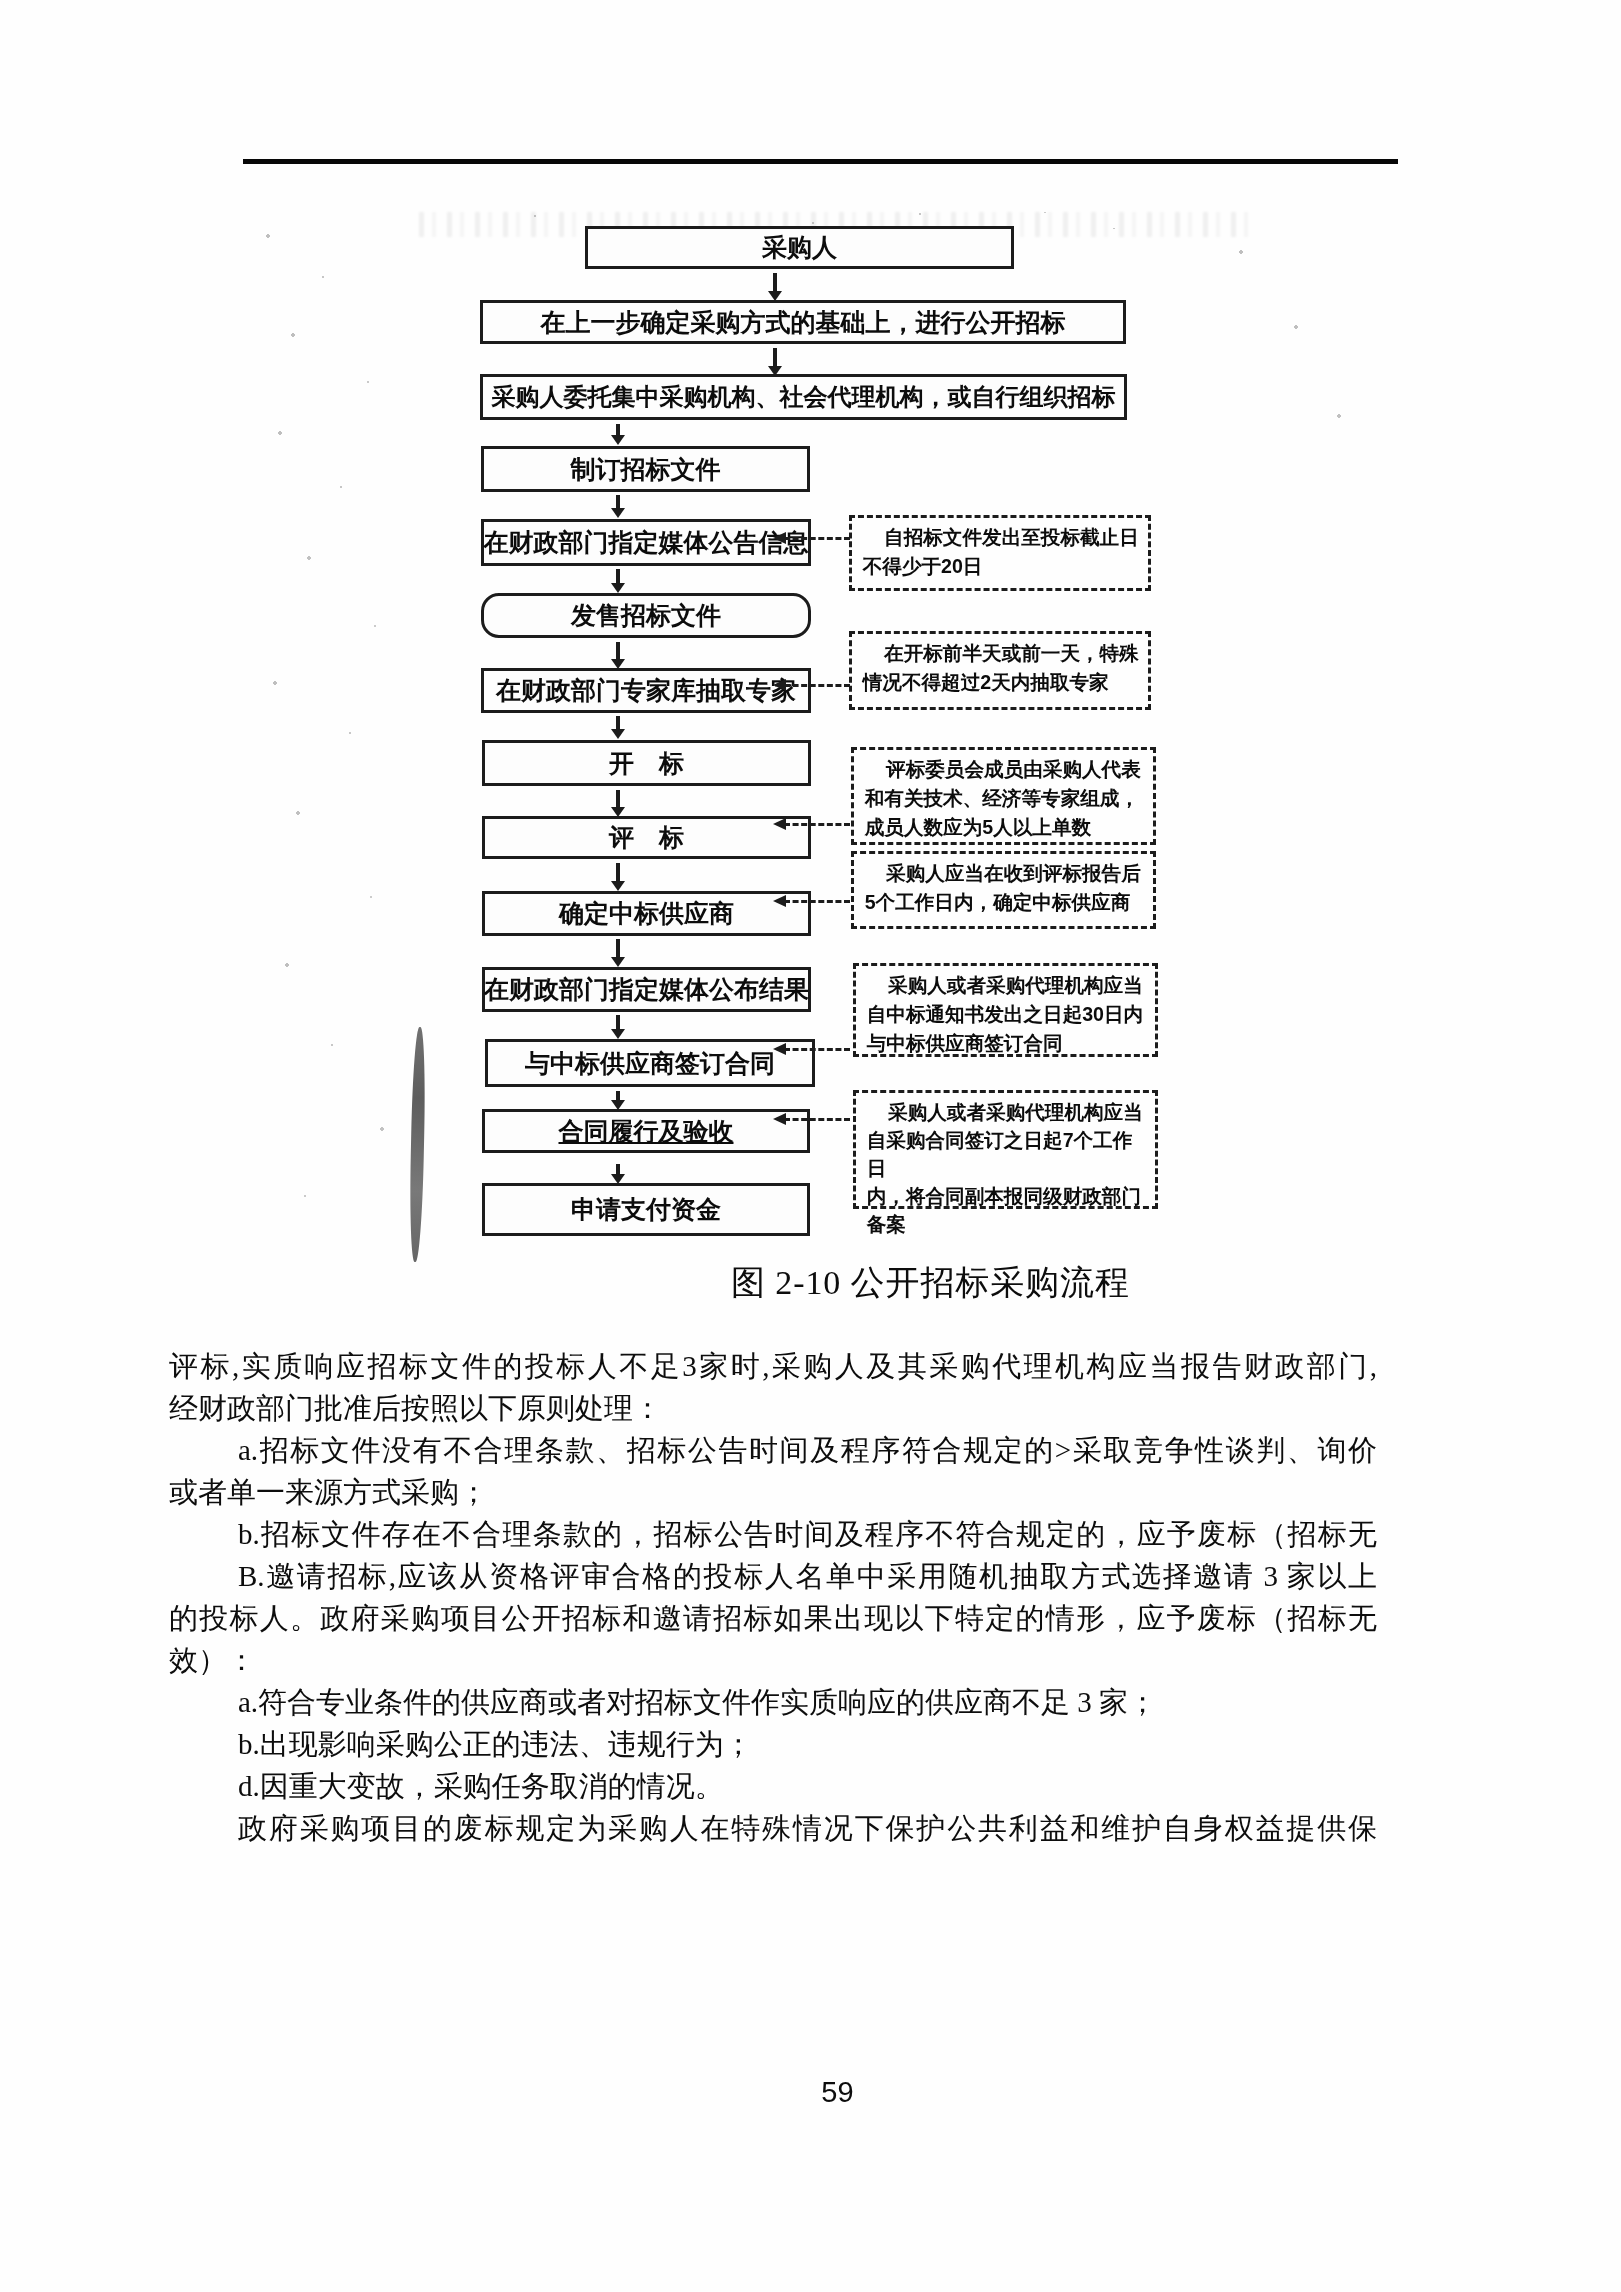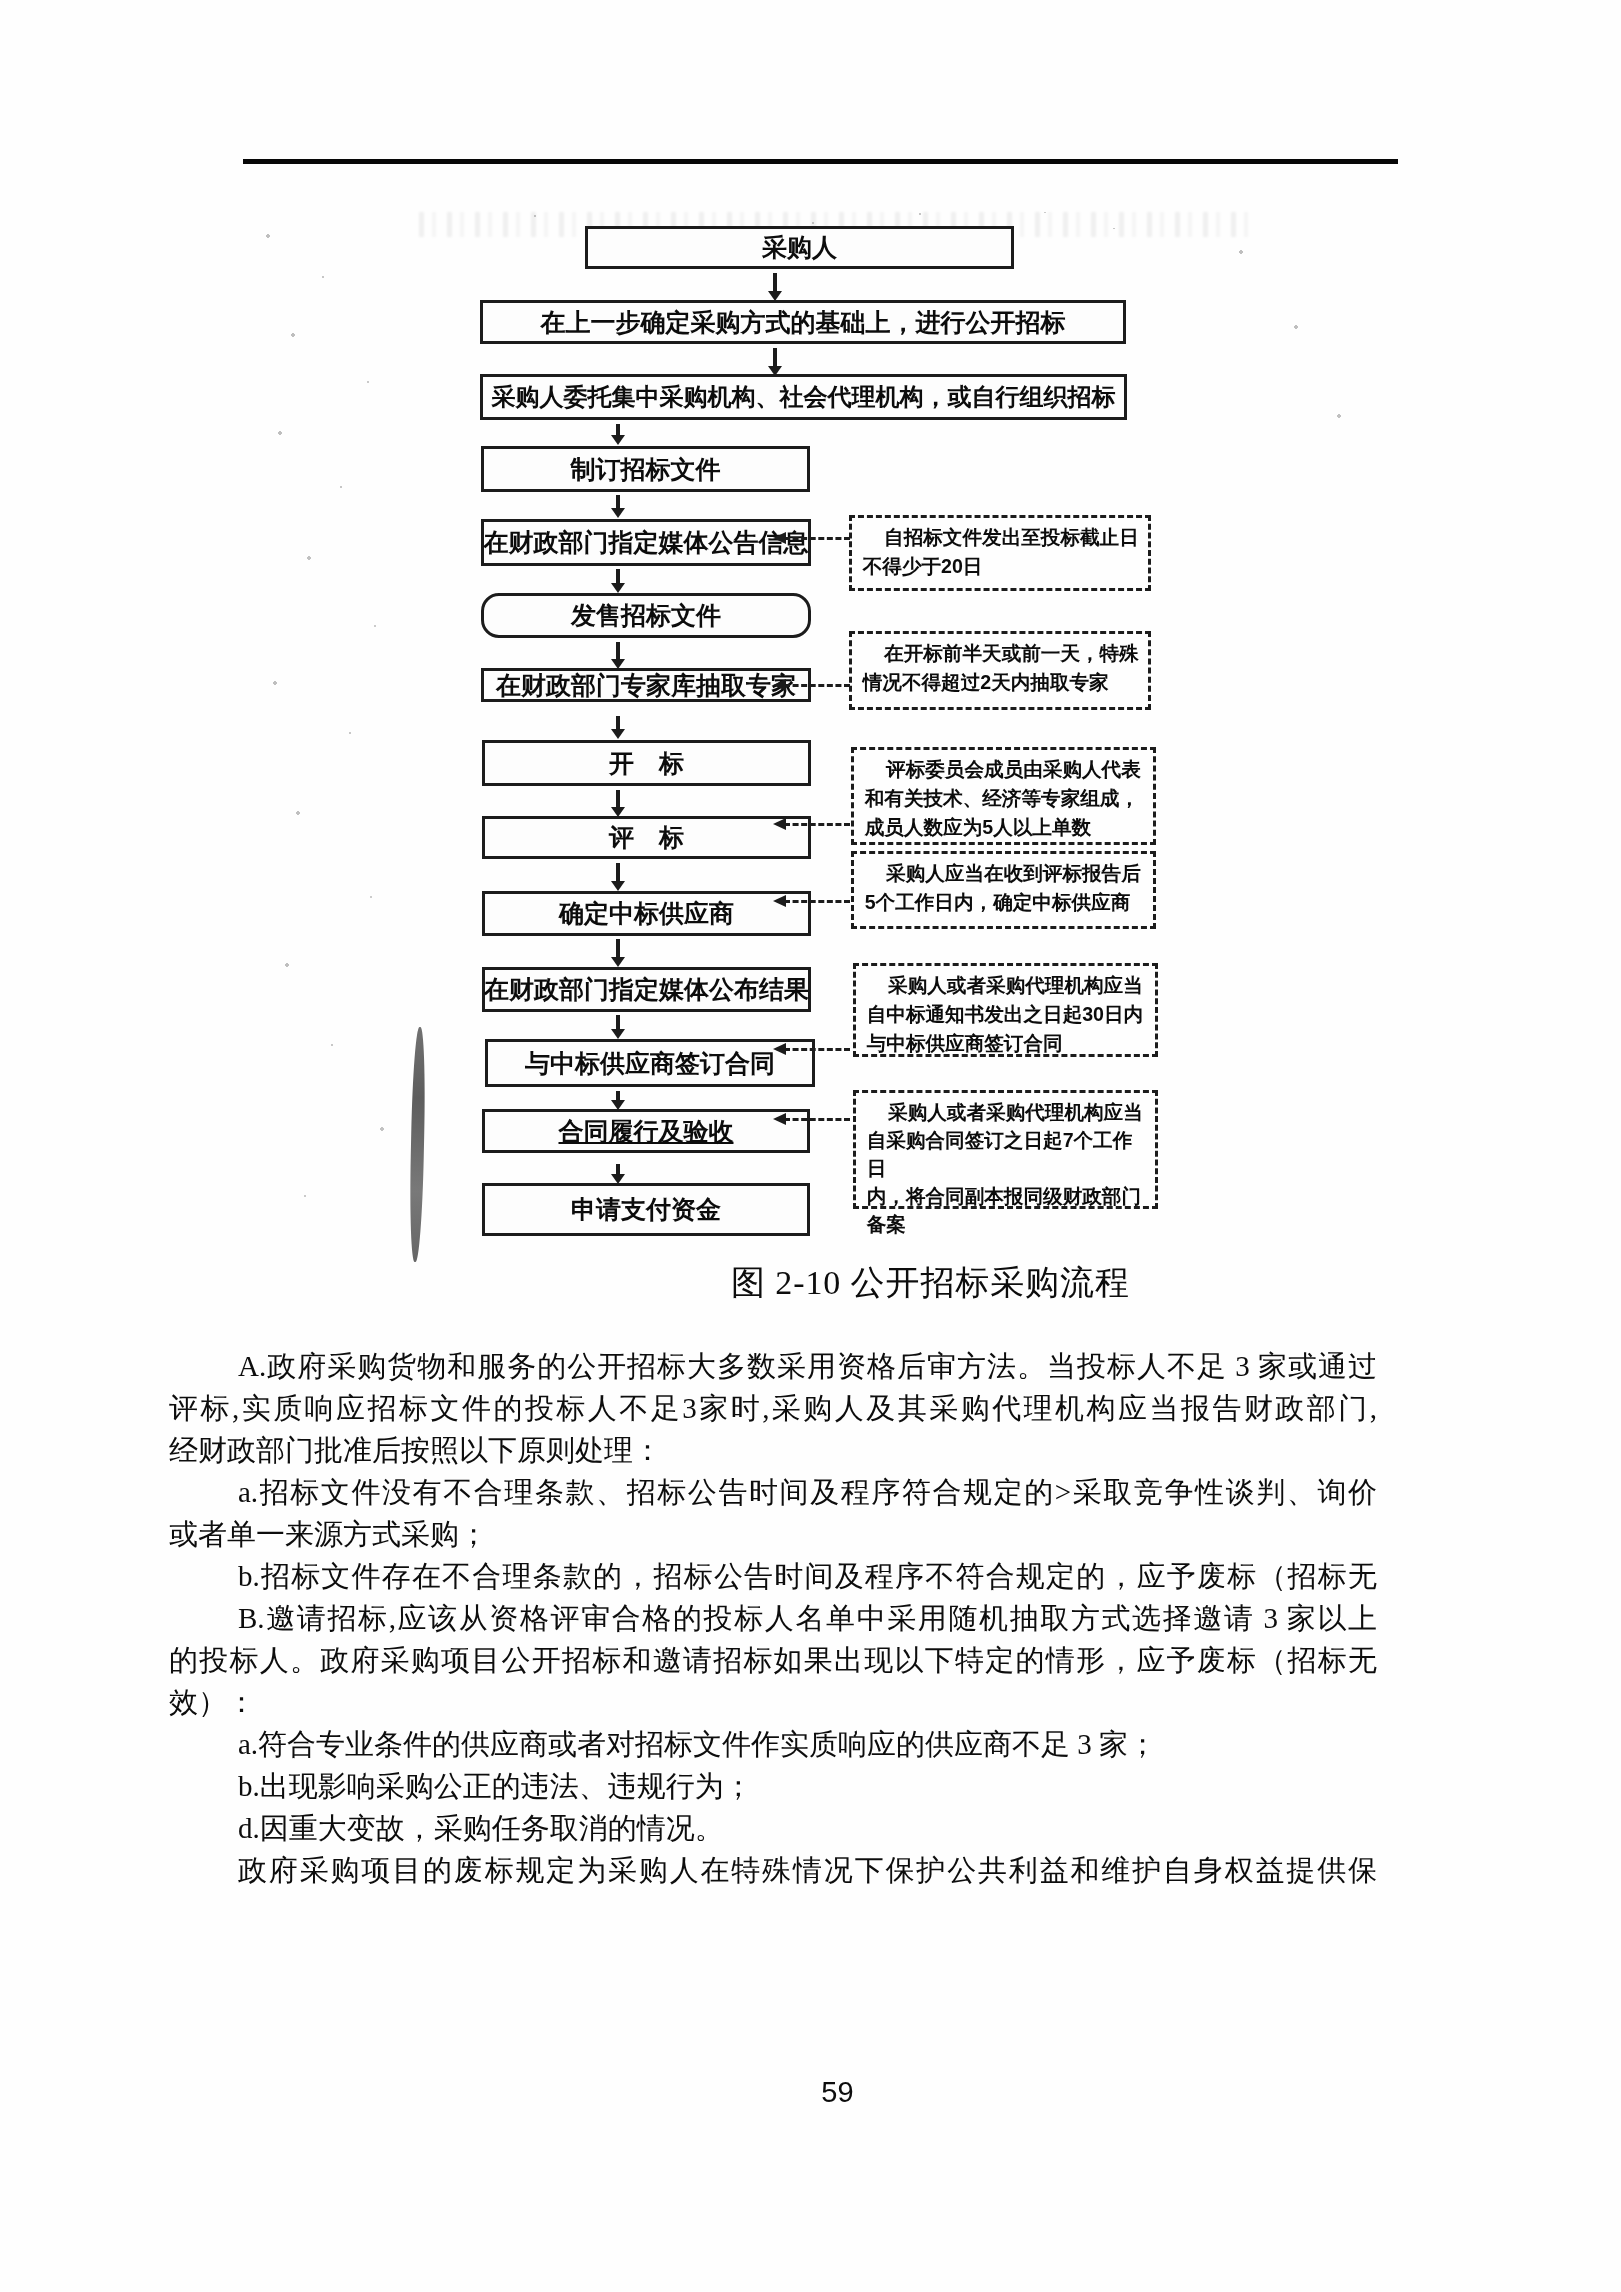--- a/index.html
+++ b/index.html
@@ -106,21 +106,21 @@
   <div class="streak"></div>
 
   <div class="flowchart">
 
     <div class="fbox" style="left:557px;top:226px;width:429px;height:43px;">采购人</div>
     <div class="fbox" style="left:452px;top:300px;width:646px;height:44px;">在上一步确定采购方式的基础上，进行公开招标</div>
     <div class="fbox" style="left:452px;top:374px;width:647px;height:46px;font-size:24px;">采购人委托集中采购机构、社会代理机构，或自行组织招标</div>
     <div class="fbox" style="left:453px;top:446px;width:329px;height:46px;">制订招标文件</div>
     <div class="fbox" style="left:453px;top:519px;width:330px;height:47px;">在财政部门指定媒体公告信息</div>
     <div class="fbox" style="left:453px;top:593px;width:330px;height:45px;border-radius:18px;">发售招标文件</div>
-    <div class="fbox" style="left:453px;top:668px;width:330px;height:34px;">在财政部门专家库抽取专家</div>
+    <div class="fbox" style="left:453px;top:668px;width:330px;height:45px;">在财政部门专家库抽取专家</div>
     <div class="fbox" style="left:454px;top:740px;width:329px;height:46px;">开　标</div>
     <div class="fbox" style="left:454px;top:816px;width:329px;height:43px;">评　标</div>
     <div class="fbox" style="left:454px;top:891px;width:329px;height:45px;">确定中标供应商</div>
     <div class="fbox" style="left:454px;top:967px;width:329px;height:45px;">在财政部门指定媒体公布结果</div>
     <div class="fbox" style="left:457px;top:1039px;width:330px;height:48px;">与中标供应商签订合同</div>
     <div class="fbox" style="left:454px;top:1109px;width:328px;height:44px;text-decoration:underline;">合同履行及验收</div>
     <div class="fbox" style="left:454px;top:1183px;width:328px;height:53px;">申请支付资金</div>
 
     <div class="va" style="left:773px;top:273px;height:18px;"></div>
     <div class="va" style="left:773px;top:348px;height:18.7px;"></div>
@@ -157,21 +157,20 @@
     <div class="dc" style="top:684px;"></div>
     <div class="dc" style="top:823px;"></div>
     <div class="dc" style="top:900px;"></div>
     <div class="dc" style="top:1048px;"></div>
     <div class="dc" style="top:1118px;"></div>
   </div>
 
   <div class="caption">图 2-10 公开招标采购流程</div>
 
   <div class="bodytext">
-    <div class="ln ind fill">A.政府采购货物和服务的公开招标大多数采用资格后审方法。当投标人不足 3 家或通过</div>
     <div class="ln fill">评标,实质响应招标文件的投标人不足3家时,采购人及其采购代理机构应当报告财政部门,</div>
     <div class="ln">经财政部门批准后按照以下原则处理：</div>
     <div class="ln ind fill">a.招标文件没有不合理条款、招标公告时间及程序符合规定的&gt;采取竞争性谈判、询价</div>
     <div class="ln">或者单一来源方式采购；</div>
     <div class="ln ind fill">b.招标文件存在不合理条款的，招标公告时间及程序不符合规定的，应予废标（招标无</div>
     <div class="ln ind fill">B.邀请招标,应该从资格评审合格的投标人名单中采用随机抽取方式选择邀请 3 家以上</div>
     <div class="ln fill">的投标人。政府采购项目公开招标和邀请招标如果出现以下特定的情形，应予废标（招标无</div>
     <div class="ln">效）：</div>
     <div class="ln ind">a.符合专业条件的供应商或者对招标文件作实质响应的供应商不足 3 家；</div>
     <div class="ln ind">b.出现影响采购公正的违法、违规行为；</div>

